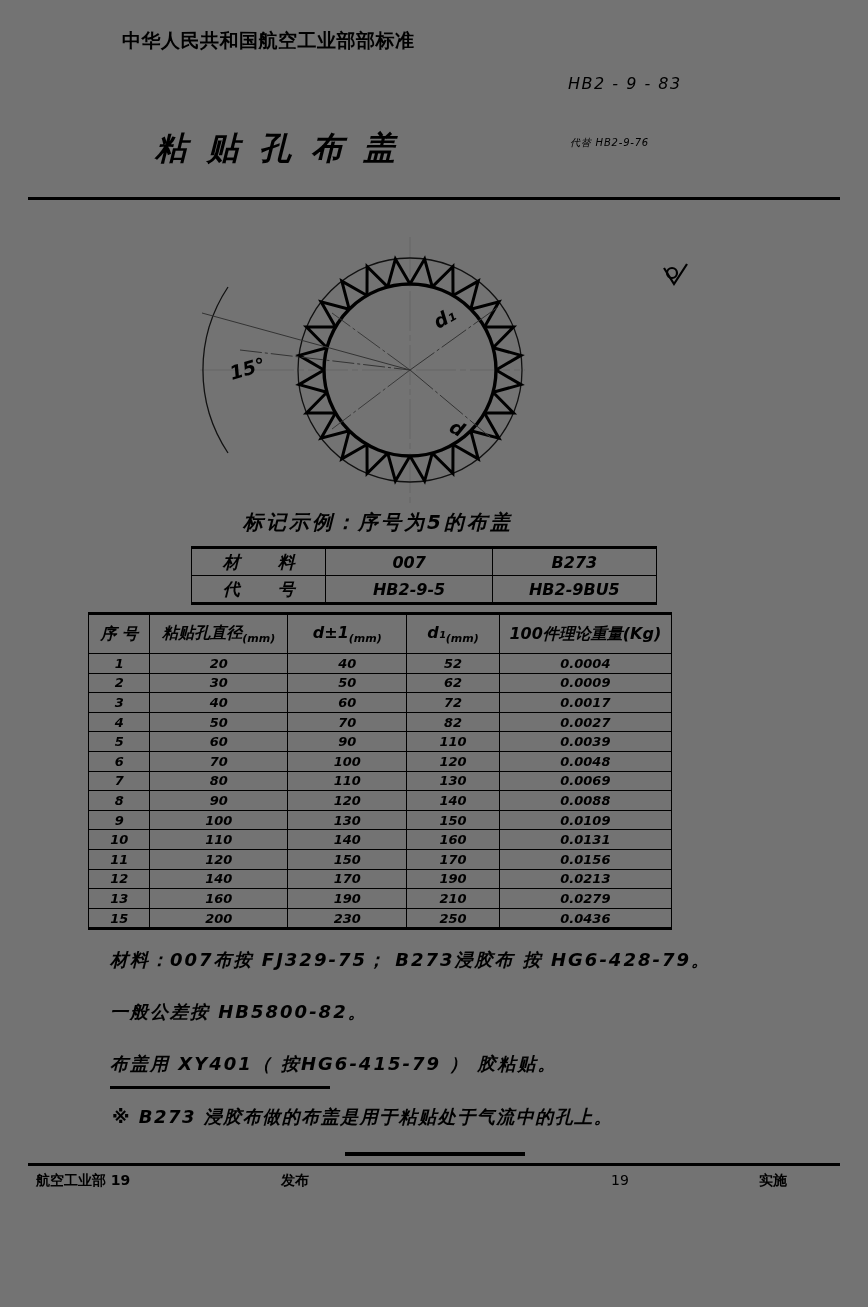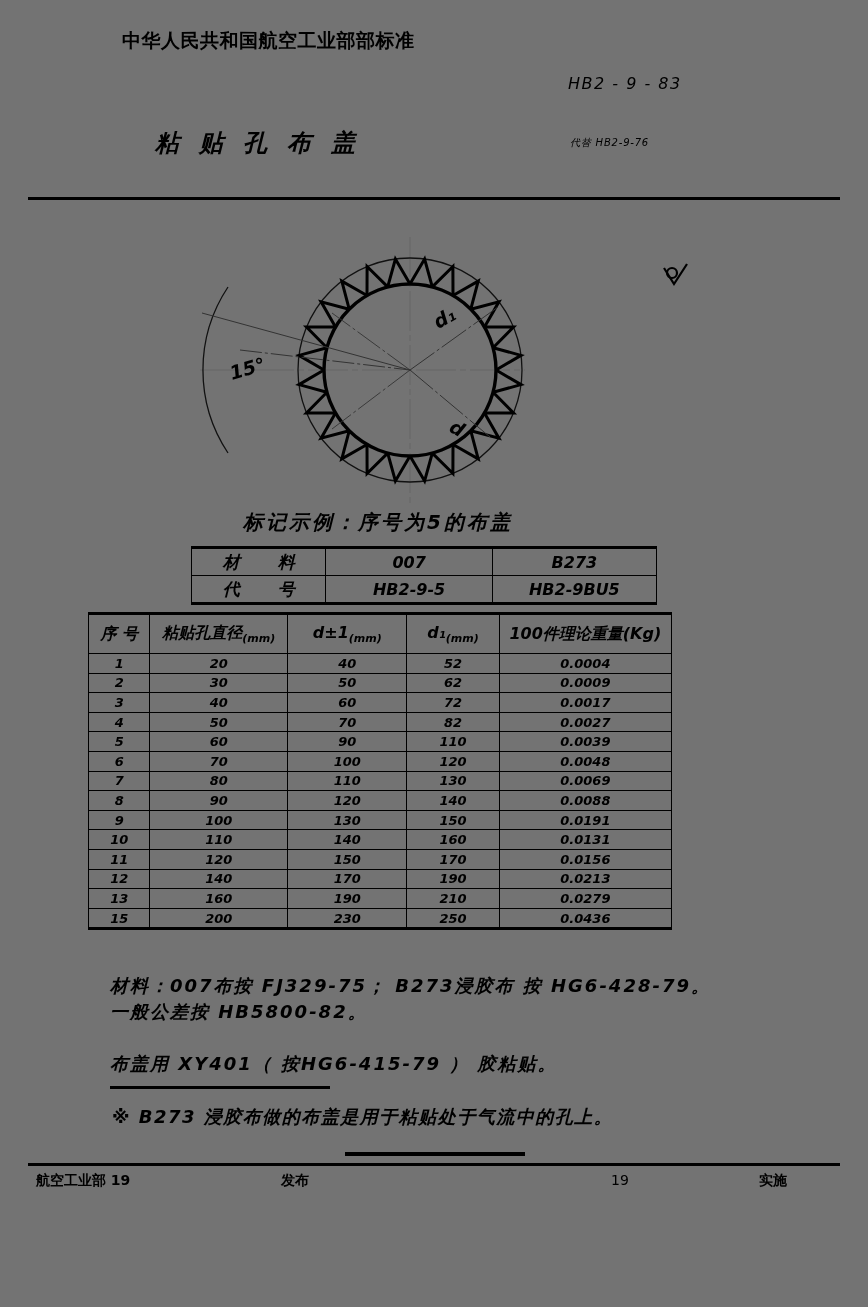--- a/index.html
+++ b/index.html
@@ -35,21 +35,21 @@
     top: 74px;
     font-size: 16px;
     letter-spacing: 1.5px;
     font-family: "DejaVu Sans", "Liberation Sans", sans-serif;
     font-style: italic;
   }
   .doc-title {
     position: absolute;
     left: 155px;
     top: 127px;
-    font-size: 24px;
+    font-size: 32px;
     font-weight: bold;
     letter-spacing: 20px;
     font-style: italic;
   }
   .doc-replaces {
     position: absolute;
     left: 570px;
     top: 136px;
     font-size: 10px;
     letter-spacing: 0.8px;
@@ -159,21 +159,21 @@
 
   
   .note {
     position: absolute;
     font-size: 18px;
     font-weight: bold;
     font-style: italic;
     letter-spacing: 2px;
     white-space: nowrap;
   }
-  .note-1 { left: 110px; top: 974px; font-style: italic; }
+  .note-1 { left: 110px; top: 948px; font-style: italic; }
   .note-2 { left: 110px; top: 1000px; }
   .note-3 { left: 110px; top: 1052px; }
 
   .rule-note {
     position: absolute;
     left: 110px;
     top: 1086px;
     width: 220px;
     height: 3px;
     background: #000;
@@ -354,21 +354,21 @@
           <td class="c-hole">90</td>
           <td class="c-d">120</td>
           <td class="c-d1">140</td>
           <td class="c-wt">0.0088</td>
         </tr>
         <tr>
           <td class="c-idx">9</td>
           <td class="c-hole">100</td>
           <td class="c-d">130</td>
           <td class="c-d1">150</td>
-          <td class="c-wt">0.0191</td>
+          <td class="c-wt">0.0109</td>
         </tr>
         <tr>
           <td class="c-idx">10</td>
           <td class="c-hole">110</td>
           <td class="c-d">140</td>
           <td class="c-d1">160</td>
           <td class="c-wt">0.0131</td>
         </tr>
         <tr>
           <td class="c-idx">11</td>

